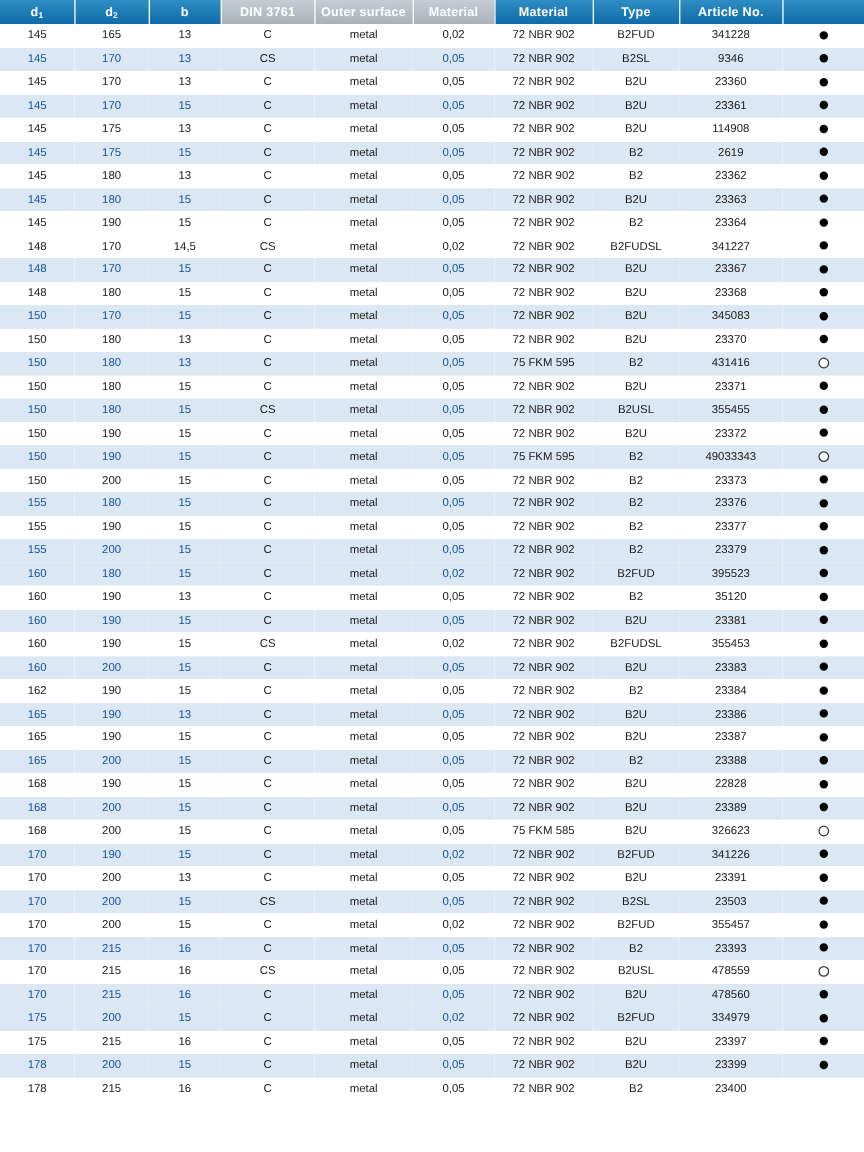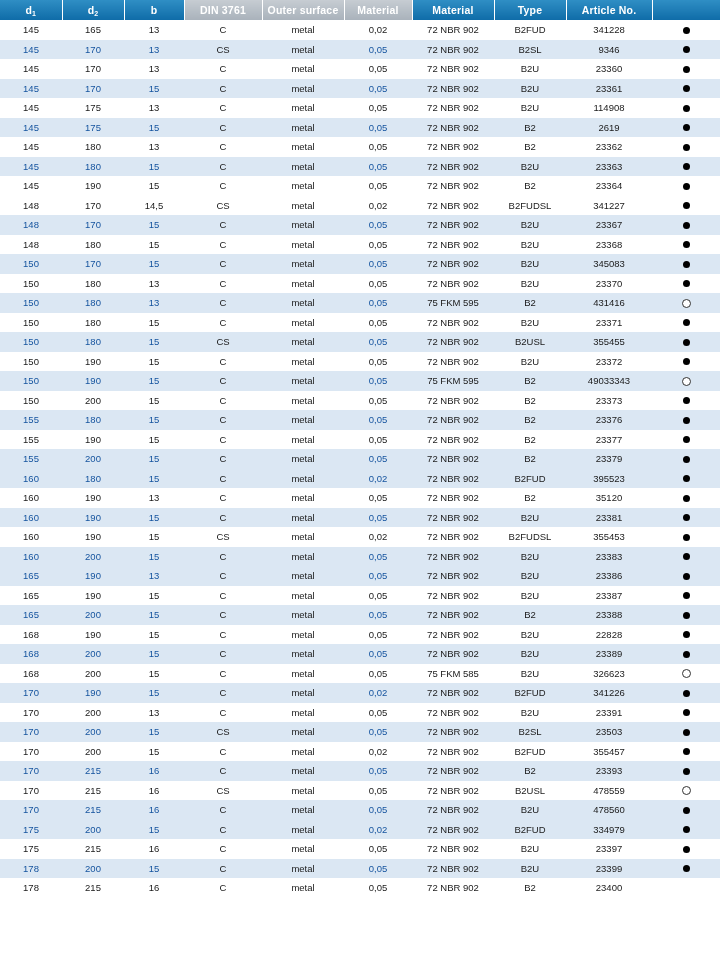--- a/index.html
+++ b/index.html
@@ -443,20 +443,32 @@
         <td class="num">200</td>
         <td class="num">15</td>
         <td>C</td>
         <td>metal</td>
         <td class="num">0,05</td>
         <td>72 NBR 902</td>
         <td>B2U</td>
         <td>23383</td>
         <td class="dot-cell"><span class="dot-filled"></span></td>
       </tr>
+      <tr class="odd">
+        <td class="num">162</td>
+        <td class="num">190</td>
+        <td class="num">15</td>
+        <td>C</td>
+        <td>metal</td>
+        <td class="num">0,05</td>
+        <td>72 NBR 902</td>
+        <td>B2</td>
+        <td>23384</td>
+        <td class="dot-cell"><span class="dot-filled"></span></td>
+      </tr>
       <tr class="even">
         <td class="num">165</td>
         <td class="num">190</td>
         <td class="num">13</td>
         <td>C</td>
         <td>metal</td>
         <td class="num">0,05</td>
         <td>72 NBR 902</td>
         <td>B2U</td>
         <td>23386</td>

